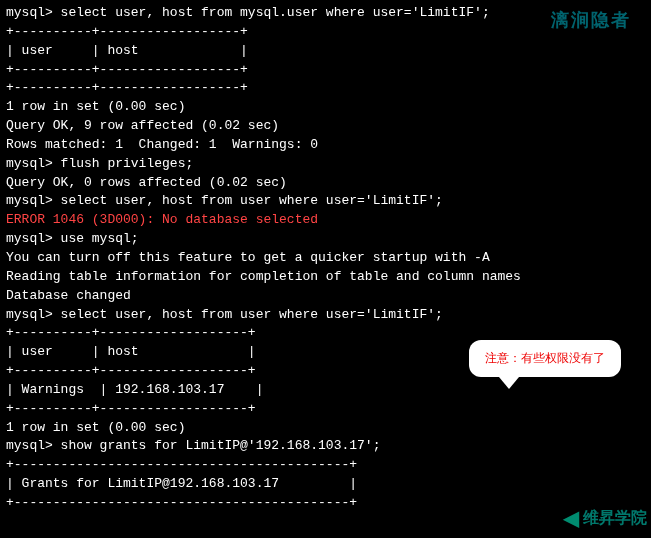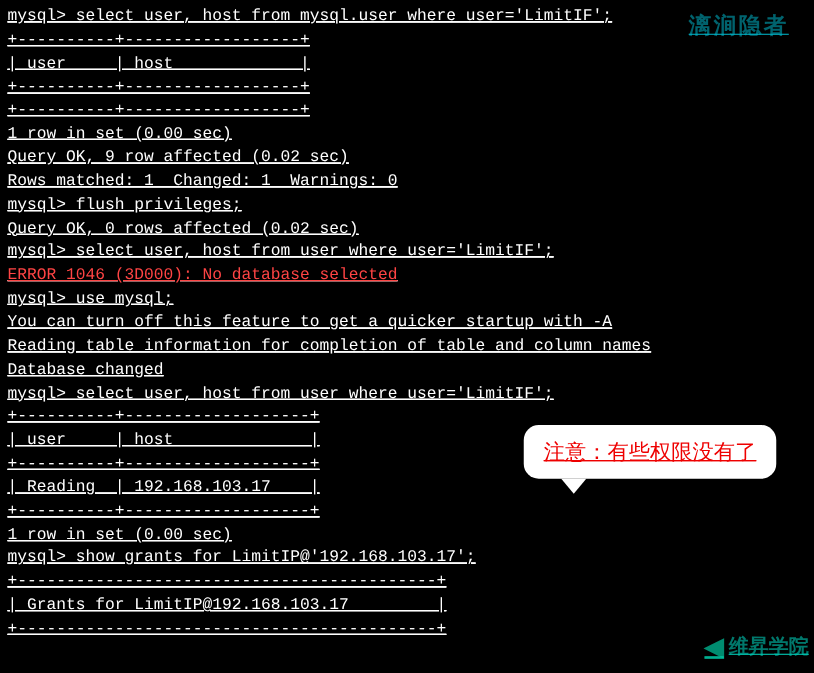--- a/index.html
+++ b/index.html
@@ -1,15 +1,15 @@
 <!DOCTYPE html>
 <html><head>
   <meta charset="utf-8">
   <style>
-    * { margin: 0; padding: 0; box-sizing: border-box; text-decoration: underline; }
+    * { margin: 0; padding: 0; box-sizing: border-box; }
     body {
       width: 651px;
       height: 538px;
       background: #000;
       font-family: 'Courier New', Courier, monospace;
       font-size: 13px;
       color: #fff;
       overflow: hidden;
       position: relative;
     }
@@ -58,21 +58,21 @@
       font-size: 20px;
     }
     .callout {
       position: absolute;
       top: 340px;
       right: 30px;
       background: white;
       border-radius: 12px;
       padding: 10px 16px;
       color: #e00;
-      font-size: 17px;
+      font-size: 12px;
       font-family: 'Microsoft YaHei', Arial, sans-serif;
       white-space: nowrap;
       box-shadow: 0 2px 8px rgba(0,0,0,0.5);
     }
     .callout::after {
       content: '';
       position: absolute;
       bottom: -12px;
       left: 30px;
       border-width: 12px 10px 0 10px;
@@ -102,21 +102,21 @@
   <div class="line error">ERROR 1046 (3D000): No database selected</div>
   <div class="line prompt">mysql&gt; use mysql;</div>
   <div class="line">You can turn off this feature to get a quicker startup with -A</div>
   <div class="line">Reading table information for completion of table and column names</div>
   <div class="line"></div>
   <div class="line">Database changed</div>
   <div class="line prompt">mysql&gt; select user, host from user where user='LimitIF';</div>
   <div class="line table-border">+----------+-------------------+</div>
   <div class="line">| user     | host              |</div>
   <div class="line table-border">+----------+-------------------+</div>
-  <div class="line">| Reading  | 192.168.103.17    |</div>
+  <div class="line">| Warnings  | 192.168.103.17    |</div>
   <div class="line table-border">+----------+-------------------+</div>
   <div class="line">1 row in set (0.00 sec)</div>
   <div class="line"></div>
   <div class="line prompt">mysql&gt; show grants for LimitIP@'192.168.103.17';</div>
   <div class="line table-border">+-------------------------------------------+</div>
   <div class="line">| Grants for LimitIP@192.168.103.17         |</div>
   <div class="line table-border">+-------------------------------------------+</div>
 
   <div class="callout">
     <span>注意：有些权限没有了</span>

